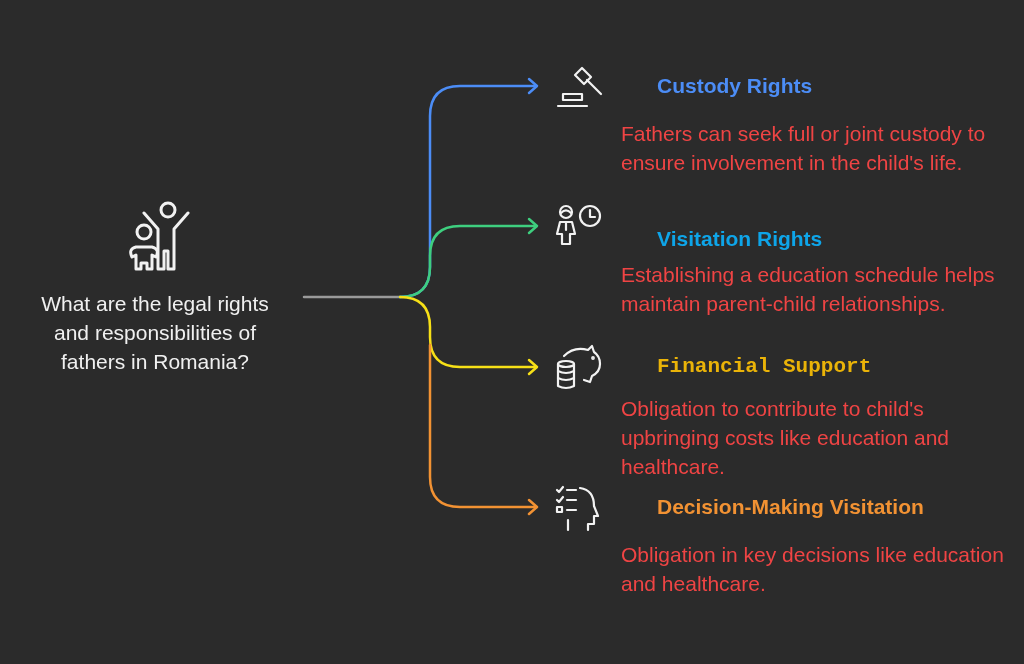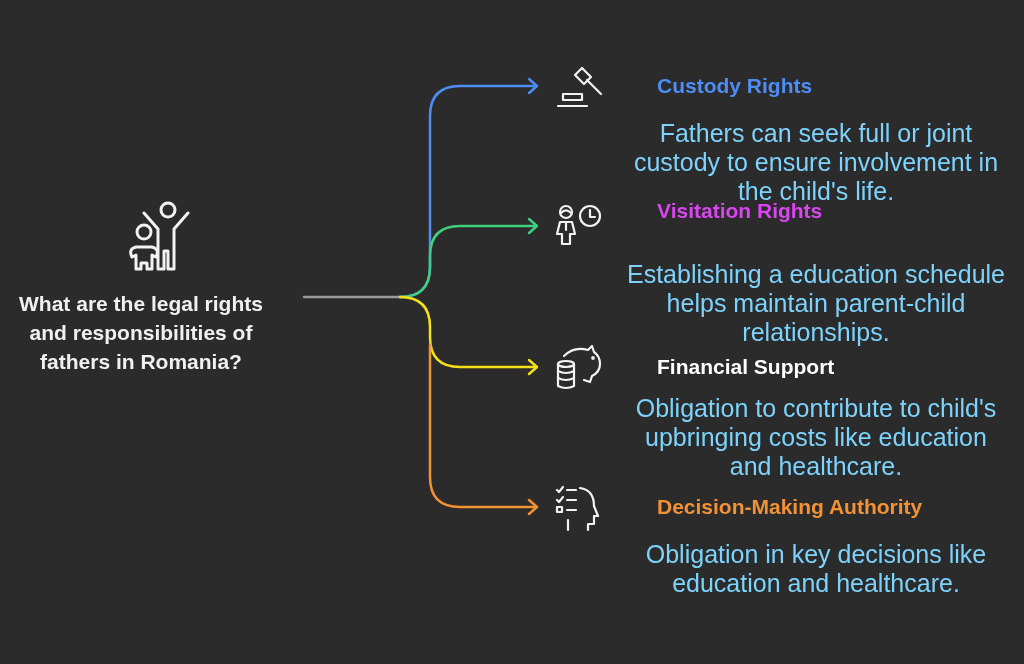--- a/index.html
+++ b/index.html
@@ -6,32 +6,32 @@
   body {
     width: 1024px; height: 664px;
     background: #2b2b2b;
     position: relative;
     overflow: hidden;
     font-family: "Liberation Sans", "DejaVu Sans", sans-serif;
   }
   .connectors { position: absolute; left: 0; top: 0; }
   .root-icon { position: absolute; left: 114px; top: 193px; width: 84px; width: 84px; height: 82px; }
   .question {
-    position: absolute; left: 16px; top: 289px; width: 250px;
-    color: #f0f0f0; font-weight: bold; font-size: 21px; line-height: 29px;
+    position: absolute; left: 30px; top: 289px; width: 250px;
+    color: #f0f0f0; font-weight: normal; font-size: 21px; line-height: 29px;
     text-align: center;
   }
   .branch-icon { position: absolute; width: 52px; height: 52px; }
   .title {
     position: absolute; left: 621px;
     font-weight: bold; font-size: 21px; line-height: 26px; white-space: nowrap; margin-left: 36px;
   }
   .desc {
     position: absolute; left: 621px; width: 390px;
-    color: #7dd3fc; font-size: 25px; line-height: 29px; text-align: center;
+    color: #ef4444; font-size: 21px; line-height: 29px;
   }
 </style>
 </head>
 <body>
 
 <svg class="connectors" width="1024" height="664" viewBox="0 0 1024 664" fill="none" stroke-width="2.5" stroke-linecap="round" stroke-linejoin="round">
   <path d="M304 297 H400" stroke="#9a9a9a"></path>
 
   <path d="M400 297 Q430 297 430 267 V116 Q430 86 460 86 H536" stroke="#4c8df6"></path>
   <path d="M529 79 L537 86 L529 93" stroke="#4c8df6"></path>
@@ -65,38 +65,38 @@
 <div class="desc" style="top:119px;">Fathers can seek full or joint custody to ensure involvement in the child's life.</div>
 
 <svg class="branch-icon" style="left:554px;top:200px;" viewBox="0 0 52 52" fill="none" stroke="#f2f2f2" stroke-width="2.2" stroke-linecap="round" stroke-linejoin="round">
   <circle cx="12" cy="12" r="6"></circle>
   <path d="M7 13 Q12 8 17 13"></path>
   <path d="M6 22 H18 L21 34 H16 V44 H8 V34 H3 Z"></path>
   <path d="M12 22 V30"></path>
   <circle cx="36" cy="16" r="10"></circle>
   <path d="M36 10 V17 H41"></path>
 </svg>
-<div class="title" style="top:198px;color:#d946ef;">Visitation Rights</div>
+<div class="title" style="top:226px;color:#0ea5e9;">Visitation Rights</div>
 <div class="desc" style="top:260px;">Establishing a education schedule helps maintain parent-child relationships.</div>
 
 <svg class="branch-icon" style="left:554px;top:342px;" viewBox="0 0 52 52" fill="none" stroke="#f2f2f2" stroke-width="2.2" stroke-linecap="round" stroke-linejoin="round">
   <ellipse cx="12" cy="22" rx="8" ry="3"></ellipse>
   <path d="M4 22 V44 Q12 48 20 44 V22"></path>
   <path d="M4 29 Q12 33 20 29"></path>
   <path d="M4 36 Q12 40 20 36"></path>
   <path d="M10 14 Q20 4 34 8 L38 4 L40 10 Q46 14 46 22 Q46 30 38 34 L36 40 L30 38"></path>
   <circle cx="39" cy="16" r="0.8"></circle>
 </svg>
-<div class="title" style="top:354px;color:#ffffff;">Financial Support</div>
+<div class="title" style="top:354px;color:#eab308;font-family:Liberation Mono, monospace;">Financial Support</div>
 <div class="desc" style="top:394px;">Obligation to contribute to child's upbringing costs like education and healthcare.</div>
 
 <svg class="branch-icon" style="left:554px;top:482px;" viewBox="0 0 52 52" fill="none" stroke="#f2f2f2" stroke-width="2.2" stroke-linecap="round" stroke-linejoin="round">
   <path d="M3 8 L5 10 L9 5"></path>
   <path d="M13 8 H22"></path>
   <path d="M3 18 L5 20 L9 15"></path>
   <path d="M13 18 H22"></path>
   <rect x="3" y="25" width="5" height="5"></rect>
   <path d="M13 28 H22"></path>
   <path d="M14 38 V48"></path>
   <path d="M26 6 Q40 8 40 24 L44 34 H40 V42 H34 V48"></path>
 </svg>
-<div class="title" style="top:494px;color:#f29233;">Decision-Making Authority</div>
+<div class="title" style="top:494px;color:#f29233;">Decision-Making Visitation</div>
 <div class="desc" style="top:540px;">Obligation in key decisions like education and healthcare.</div>
 
 </body></html>

